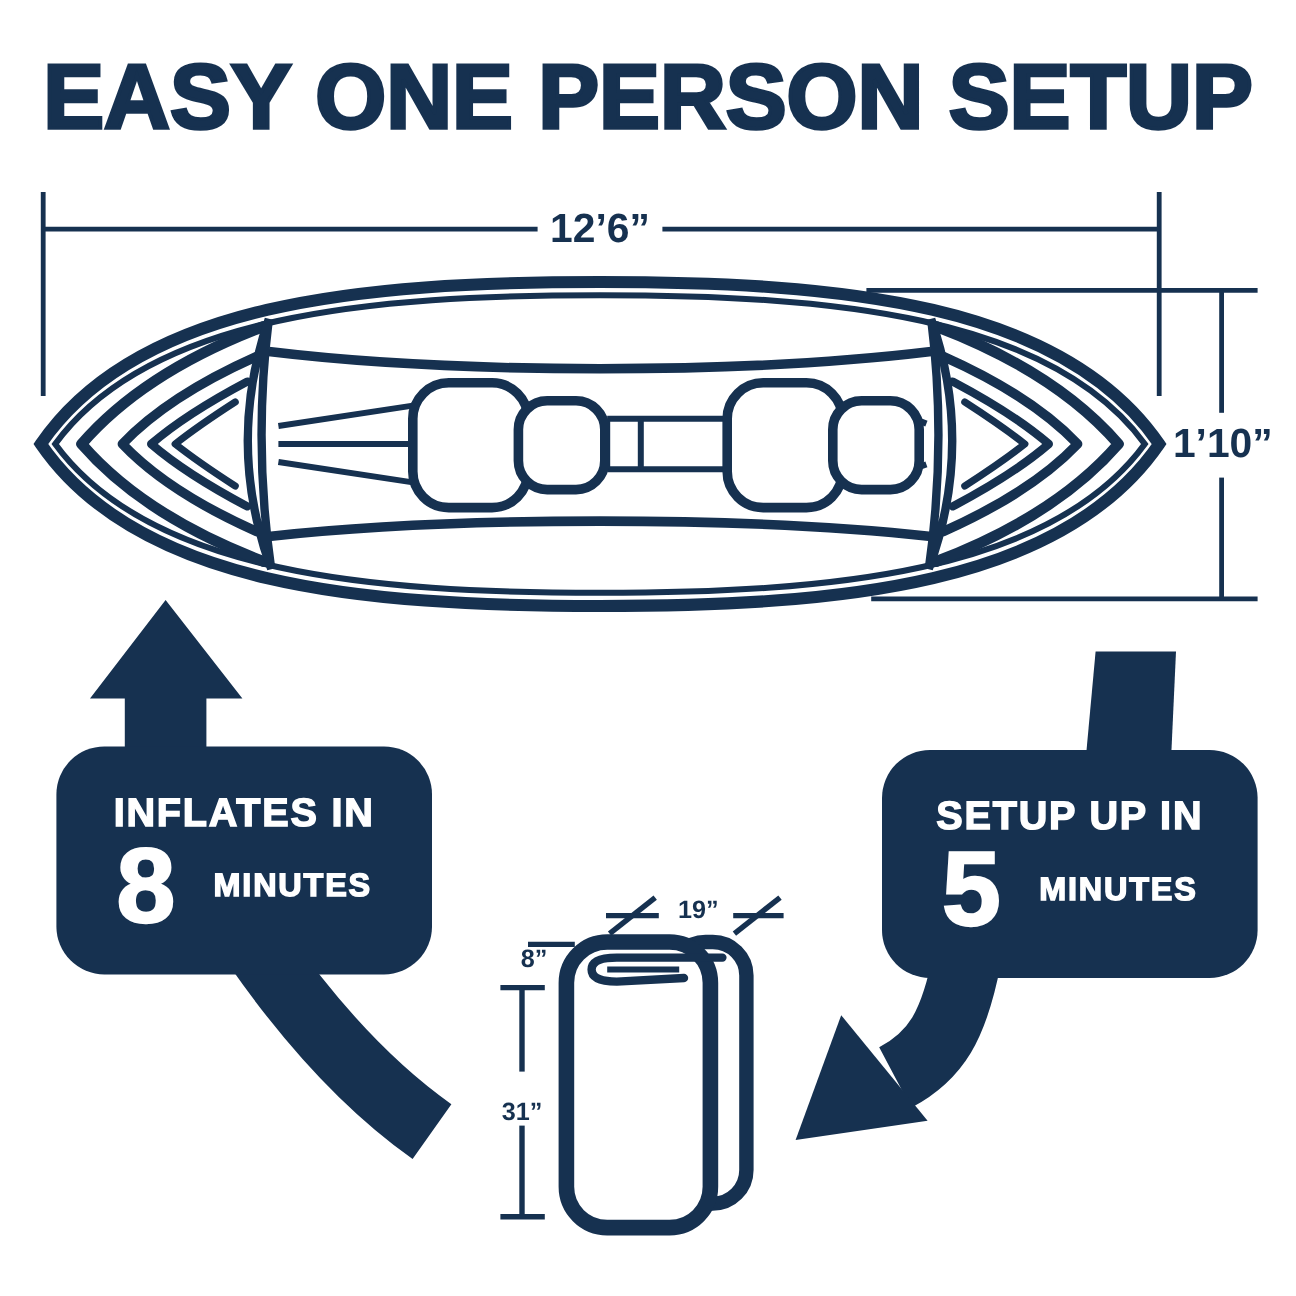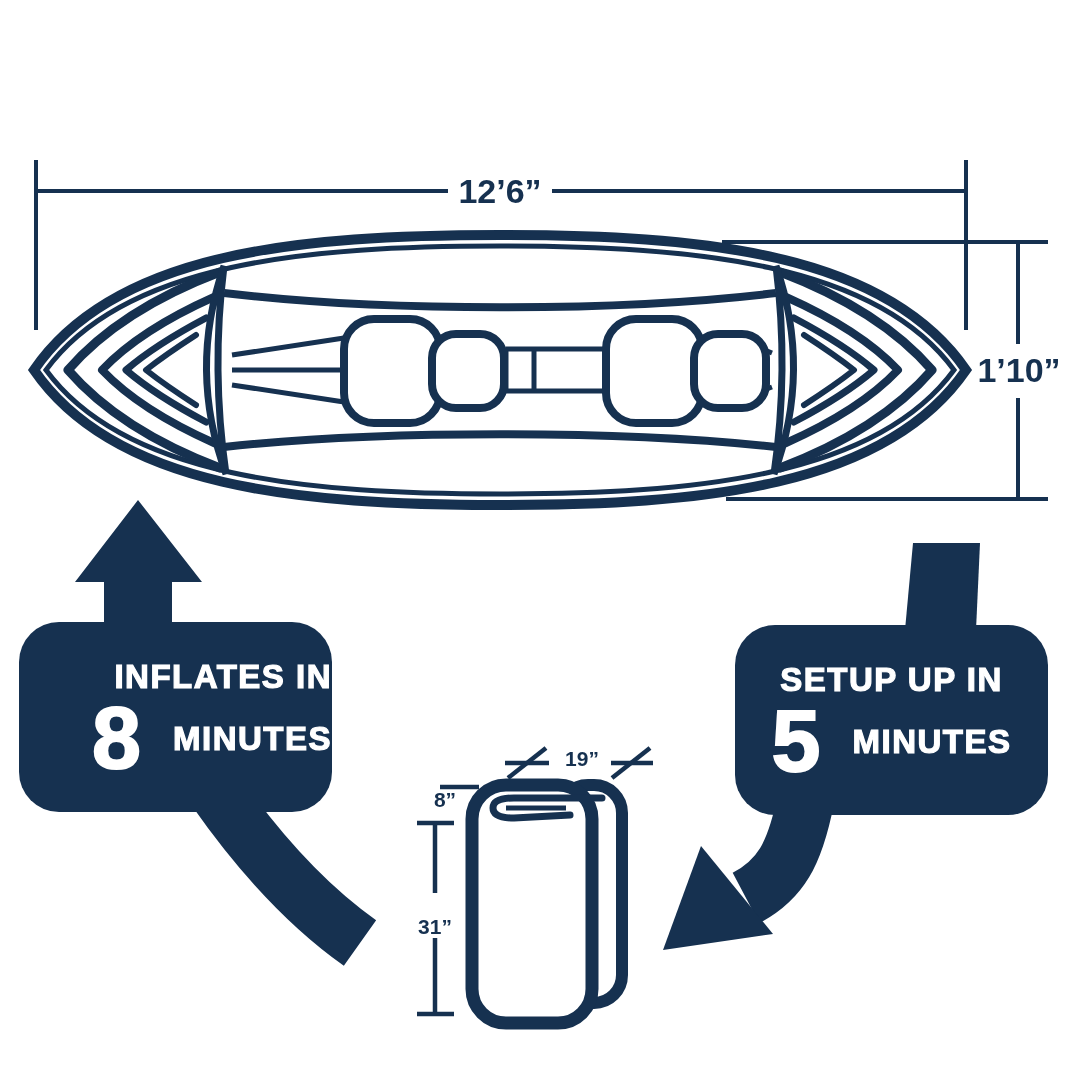--- a/index.html
+++ b/index.html
@@ -29,29 +29,30 @@
   .badge .l1{
     font-size:33px;font-weight:bold;letter-spacing:1.5px;
     -webkit-text-stroke:1.2px #fff;line-height:1;
   }
   .badge .l2{display:flex;align-items:center;margin-top:10px;line-height:1;}
   .badge .num{
     font-size:88px;font-weight:bold;line-height:0.8;
     -webkit-text-stroke:2px #fff;
   }
   .badge .unit{
-    font-size:33px;font-weight:bold;margin-left:32px;letter-spacing:1.5px;
+    font-size:27px;font-weight:bold;margin-left:32px;letter-spacing:1.5px;
     -webkit-text-stroke:1.2px #fff;
   }
 </style>
 </head>
 <body>
 
 <div id="stage">
 
+  <div class="page-title">EASY ONE PERSON SETUP</div>
 
   <svg viewBox="0 0 1080 1080">
 
     <g class="ln" stroke-width="4">
       <path d="M36,160 V330"></path>
       <path d="M966,160 V330"></path>
       <path d="M36,191 H448"></path>
       <path d="M552,191 H966"></path>
     </g>
 
@@ -138,21 +139,21 @@
       <path d="M417,1014 H454"></path>
     </g>
   </svg>
 
   <div class="dim-label" style="left:448px;top:174px;width:104px;">12’6”</div>
   <div class="dim-label" style="left:966px;top:353px;width:106px;">1’10”</div>
   <div class="dim-label small" style="left:549px;top:748px;width:66px;">19”</div>
   <div class="dim-label small" style="left:415px;top:789px;width:60px;">8”</div>
   <div class="dim-label small" style="left:402px;top:902px;width:66px;margin-top:14px;">31”</div>
 
-  <div class="badge" style="left:19px;top:622px;align-items:flex-end;">
+  <div class="badge" style="left:47px;top:622px;">
     <div class="l1">INFLATES IN</div>
     <div class="l2">
       <span class="num">8</span>
       <span class="unit">MINUTES</span>
     </div>
   </div>
 
   <div class="badge" style="left:735px;top:625px;">
     <div class="l1">SETUP UP IN</div>
     <div class="l2">

